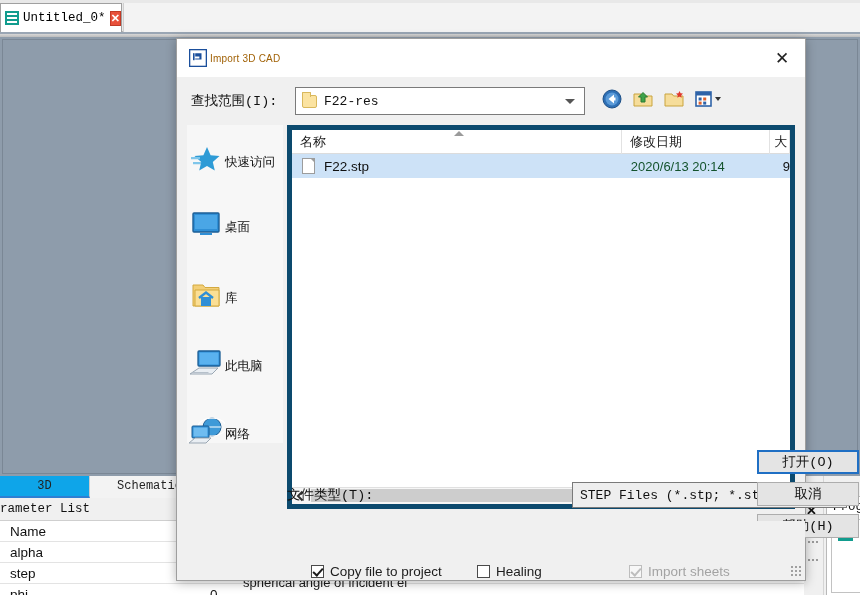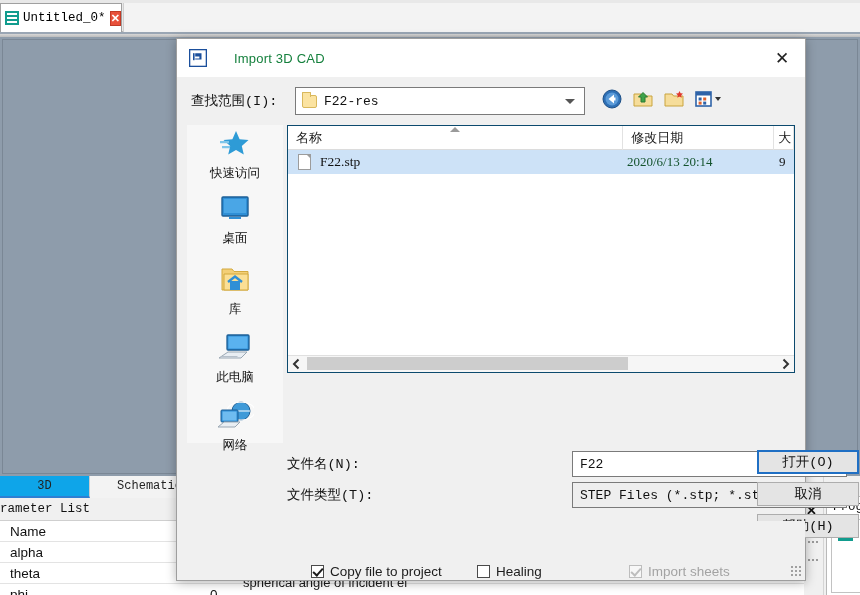--- a/index.html
+++ b/index.html
@@ -151,21 +151,21 @@
     box-shadow: 0 2px 10px rgba(0,0,0,0.28);
   }
   .dlg-titlebar {
     position: absolute; left: 0; top: 0; right: 0; height: 38px;
     background: #ffffff; display: flex; align-items: center;
   }
   .dlg-icon {
     margin-left: 12px; width: 18px; height: 18px; position: relative; flex: 0 0 18px;
   }
   .dlg-title {
-    margin-left: 27px; font-size: 13px; color: #15803d; letter-spacing: .2px;
+    margin-left: 3px; font-size: 10px; color: #a16207; letter-spacing: .2px;
   }
   .dlg-close {
     position: absolute; right: 0; top: 0; width: 46px; height: 38px;
     display: flex; align-items: center; justify-content: center;
     font-size: 17px; color: #222; cursor: pointer;
   }
 
   .dlg-body {
     position: absolute; left: 0; top: 38px; right: 0; bottom: 0;
     background: #f0f0f0;
@@ -202,22 +202,22 @@
   .combo-arrow {
     margin-left: auto; margin-right: 9px; width: 0; height: 0;
     border-left: 5px solid transparent; border-right: 5px solid transparent;
     border-top: 5px solid #555;
   }
   .tool-icons { position: absolute; left: 410px; top: 1px; display: flex; gap: 9px; align-items: center; }
   .tbtn { width: 22px; height: 22px; position: relative; cursor: pointer; }
 
   
   .filelist {
-    position: absolute; left: 110px; top: 48px; right: 10px; height: 248px;
-    background: #fff; border: 1px solid #0c4a6e; font-family: Liberation Serif, serif;
+    position: absolute; left: 110px; top: 48px; right: 10px; height: 384px;
+    background: #fff; border: 5px solid #0c4a6e;
   }
   .fl-header {
     position: absolute; left: 0; top: 0; right: 0; height: 24px;
     background: #fff; border-bottom: 1px solid #dcdcdc; display: flex;
   }
   .fl-col {
     height: 24px; line-height: 23px; font-size: 13px; color: #1a1a1a;
     padding-left: 8px; border-right: 1px solid #e2e2e2; white-space: nowrap; overflow: hidden;
   }
   .fl-col.c1 { width: 338px; }
@@ -253,21 +253,21 @@
   .hs-track { position: relative; flex: 1; height: 16px; }
   .hs-thumb {
     position: absolute; left: 2px; top: 1px; width: 68%; height: 13px;
     background: #cdcdcd; cursor: pointer;
   }
 
   
   .places { position: absolute; left: 10px; top: 48px; width: 96px; height: 318px; background: #f7f7f7; }
   .place {
     position: absolute; left: 0; width: 96px; height: 66px;
-    display: flex; flex-direction: column; align-items: center; cursor: pointer;
+    display: flex; flex-direction: row; align-items: center; cursor: pointer;
   }
   .place .plabel { font-size: 12.5px; color: #111; margin-top: 4px; white-space: nowrap; }
   .pico { width: 38px; height: 34px; position: relative; }
 
   
   .frow { position: absolute; left: 110px; height: 26px; }
   .flabel {
     position: absolute; left: 0; top: 4px;
     font-family: "Liberation Mono", monospace; font-size: 13.5px; color: #111; white-space: nowrap;
   }
@@ -350,21 +350,21 @@
       <div class="param-table">
         <div class="prow hdr">
           <span>Name</span>
           <span class="pval"></span>
         </div>
         <div class="prow">
           <span>alpha</span>
           <span class="pval"></span>
         </div>
         <div class="prow">
-          <span>theta</span>
+          <span>step</span>
           <span class="pval"></span>
         </div>
         <div class="prow">
           <span>phi</span>
           <span class="pval">0</span>
         </div>
       </div>
 
       <div class="rt-note">spherical angle of incident el</div>
     </div>
@@ -521,27 +521,20 @@
             <span class="hs-thumb"></span>
           </span>
           <span class="hs-arrow">
             <svg width="17" height="16" viewBox="0 0 17 16">
                 <path d="M6.5 3.5 L11 8 l-4.5 4.5" fill="none" stroke="#333" stroke-width="2"></path>
               </svg>
           </span>
         </div>
       </div>
 
-      <div class="frow" style="top:374px; width:450px">
-        <span class="flabel">文件名(N):</span>
-        <div class="fctrl">
-          <span class="ftext">F22</span>
-          <span class="fcaret"></span>
-        </div>
-      </div>
 
       <div class="frow" style="top:405px; width:450px">
         <span class="flabel">文件类型(T):</span>
         <div class="fctrl readonly">
           <span class="ftext">STEP Files (*.stp; *.step)</span>
           <span class="fcaret"></span>
         </div>
       </div>
 
       <div class="dbtn primary" style="top:373px">打开(O)</div>

